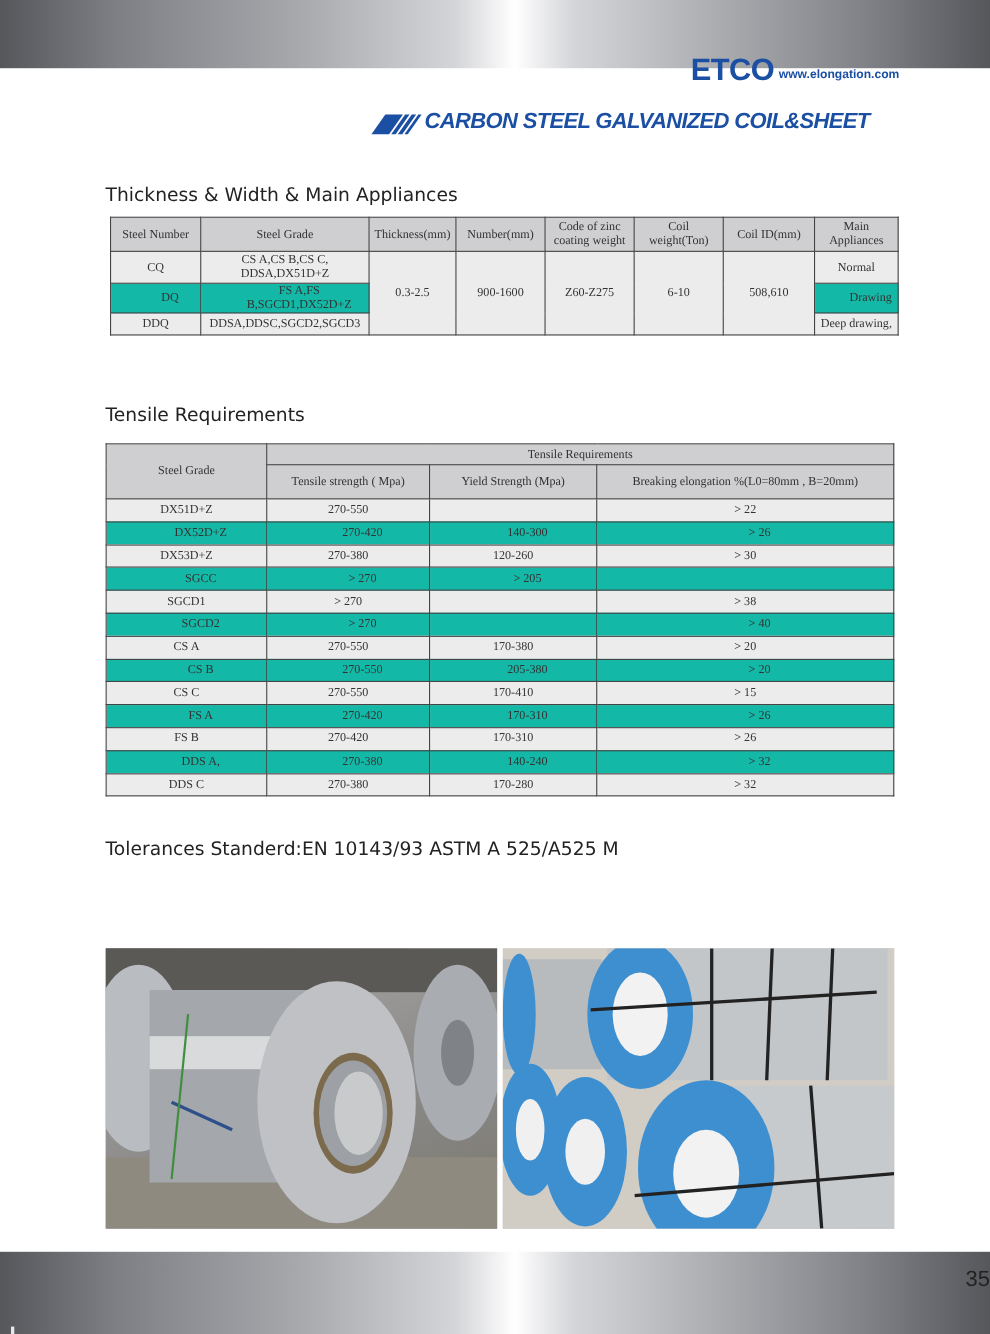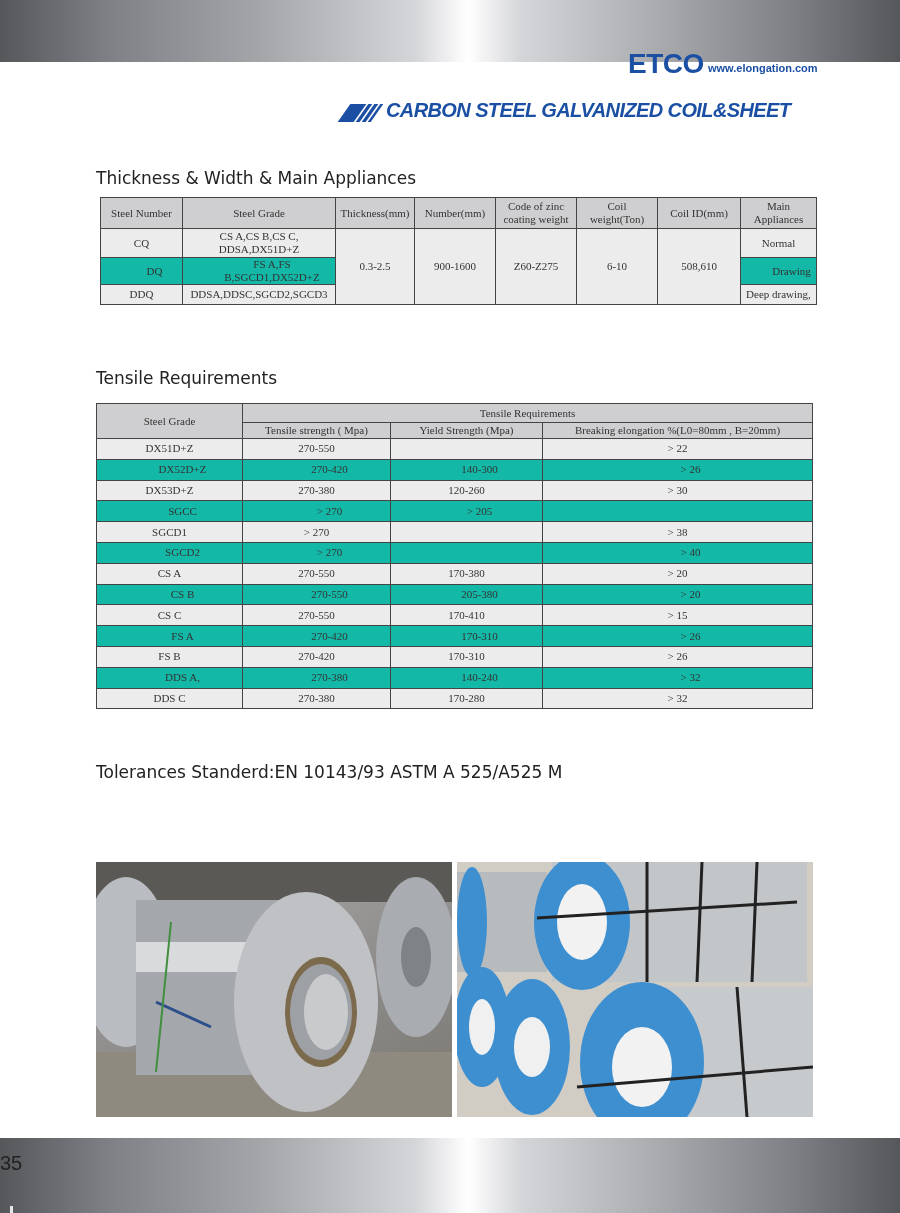--- a/index.html
+++ b/index.html
@@ -60,29 +60,29 @@
     table.spec .hd { background: #cfcfd1; }
     table.spec .lt { background: #ececed; }
     table.spec .dk { background: #14b8a6; padding-left: 28px; }
     #t1 { top: 197px; left: 100px; width: 717px; }
     #t1 tr.h { height: 31px; }
     #t1 tr.r1 { height: 29px; }
     #t1 tr.r2 { height: 20px; }
     #t1 tr.r3 { height: 20px; }
     #t2 { top: 403px; left: 96px; width: 717px; }
     #t2 tr.h1 { height: 19px; }
-    #t2 tr.h2 { height: 16px; }
+    #t2 tr.h2 { height: 31px; }
     #t2 tbody tr { height: 20.8px; }
     .photo {
       position: absolute; top: 862px; width: 356px; height: 255px; overflow: hidden;
     }
     .photo.left { left: 96px; background: linear-gradient(160deg, #6c6a66 0%, #9b9a98 30%, #8a8987 60%, #7b776f 100%); }
     .photo.right { left: 457px; background: linear-gradient(160deg, #d9d4cc 0%, #c8c6c2 50%, #b8b4ad 100%); }
     .page-num {
-      position: absolute; top: 1152px; left: 0; width: 900px; text-align: left;
+      position: absolute; top: 1152px; left: 0; width: 900px; text-align: right;
       font-family: "Liberation Sans", sans-serif; font-size: 20px; color: #222;
     }
     .tick { position: absolute; left: 10px; top: 1206px; width: 3px; height: 7px; background: #e8e8e8; }
   </style>
 </head>
 <body>
 
 <div class="band top"></div>
 <div class="logo">ETCO</div>
 <div class="logo-url">www.elongation.com</div>

